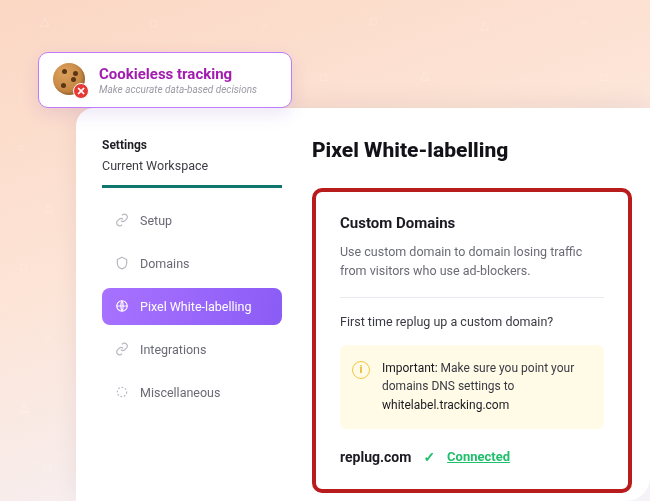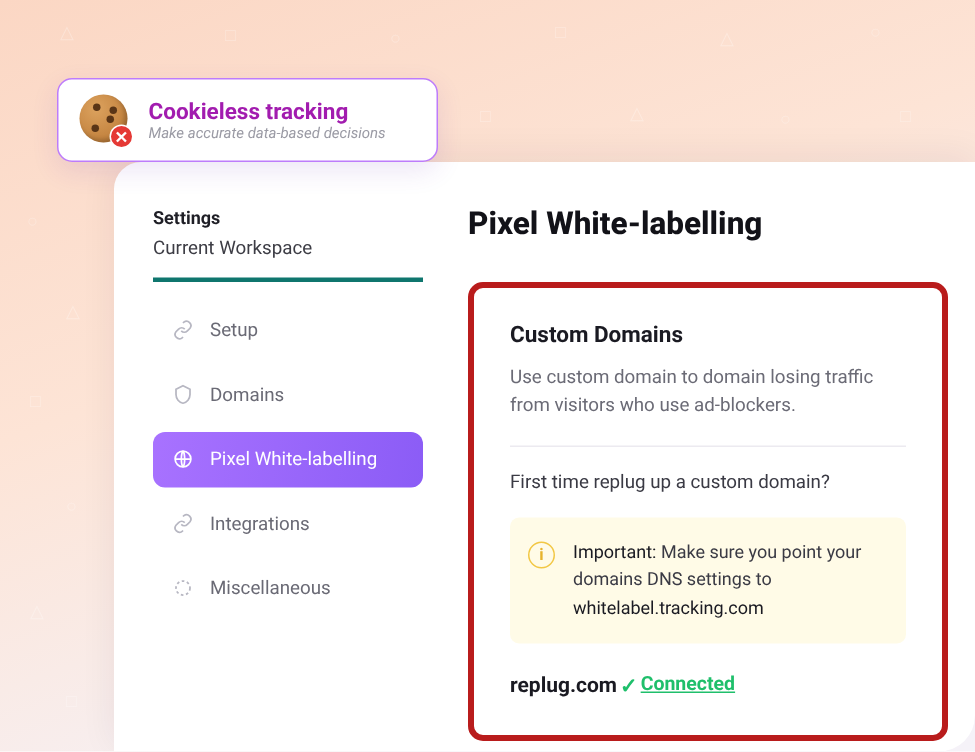--- a/index.html
+++ b/index.html
@@ -109,21 +109,21 @@
     font-size:12px; color:#3a3a44; line-height:1.55;
     margin-bottom:20px;
   }
   .notice .ni {
     position:absolute; left:12px; top:16px;
     width:18px;height:18px;border:1.5px solid #f2c744;border-radius:50%;
     display:flex;align-items:center;justify-content:center;
     color:#e7b32b; font-size:11px; font-weight:700;
   }
   .notice b { font-weight:400; color:#1a1a22;}
-  .domain-row { display:flex; align-items:flex-start; gap:2px; font-size:14px;}
+  .domain-row { display:flex; align-items:center; gap:12px; font-size:14px;}
   .domain-row .dn { font-weight:700; color:#1a1a22;}
   .domain-row .chk { color:#1fbf6b; font-size:14px; font-weight:700;}
   .domain-row .st { color:#1fbf6b; font-weight:700; font-size:13px;text-decoration:underline;}
 </style>
 </head>
 <body>
 
 <div class="bg-shapes">
   <span class="sh" style="top:14px;left:40px">△</span>
   <span class="sh" style="top:16px;left:150px">□</span>

